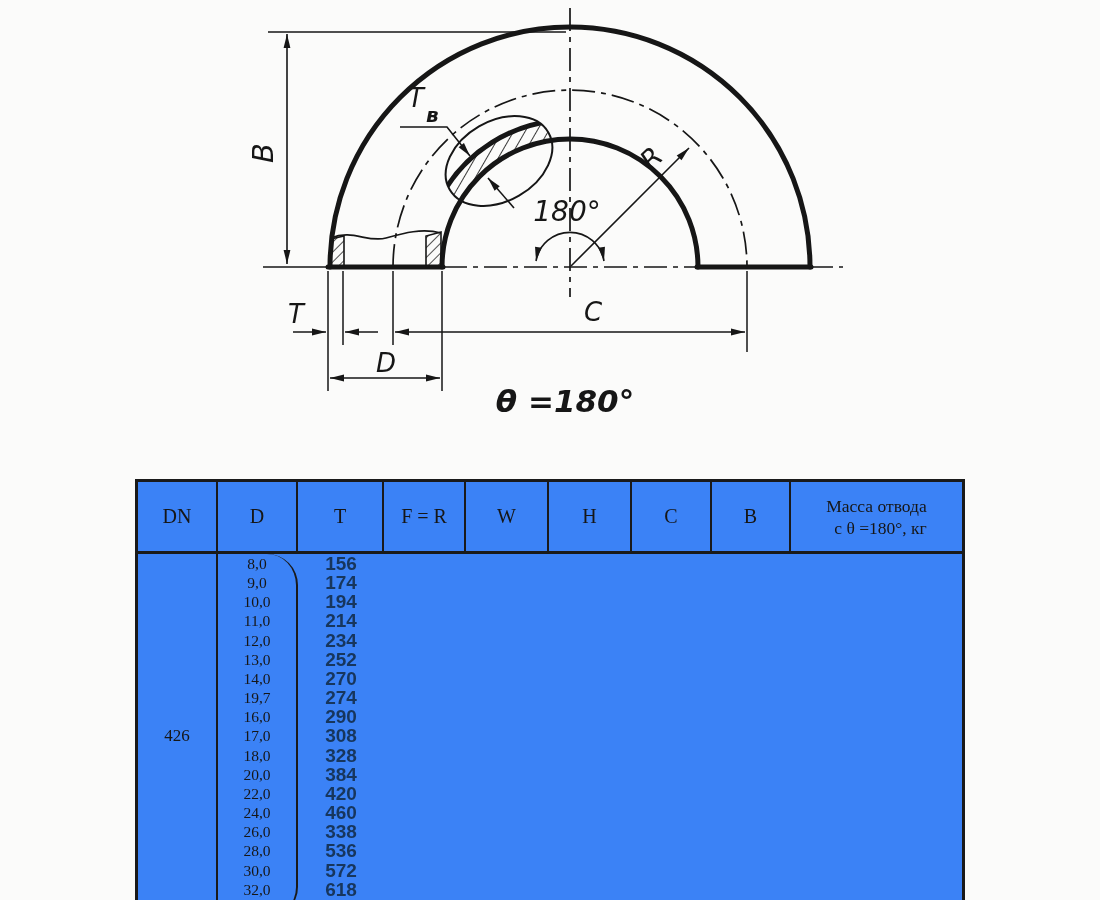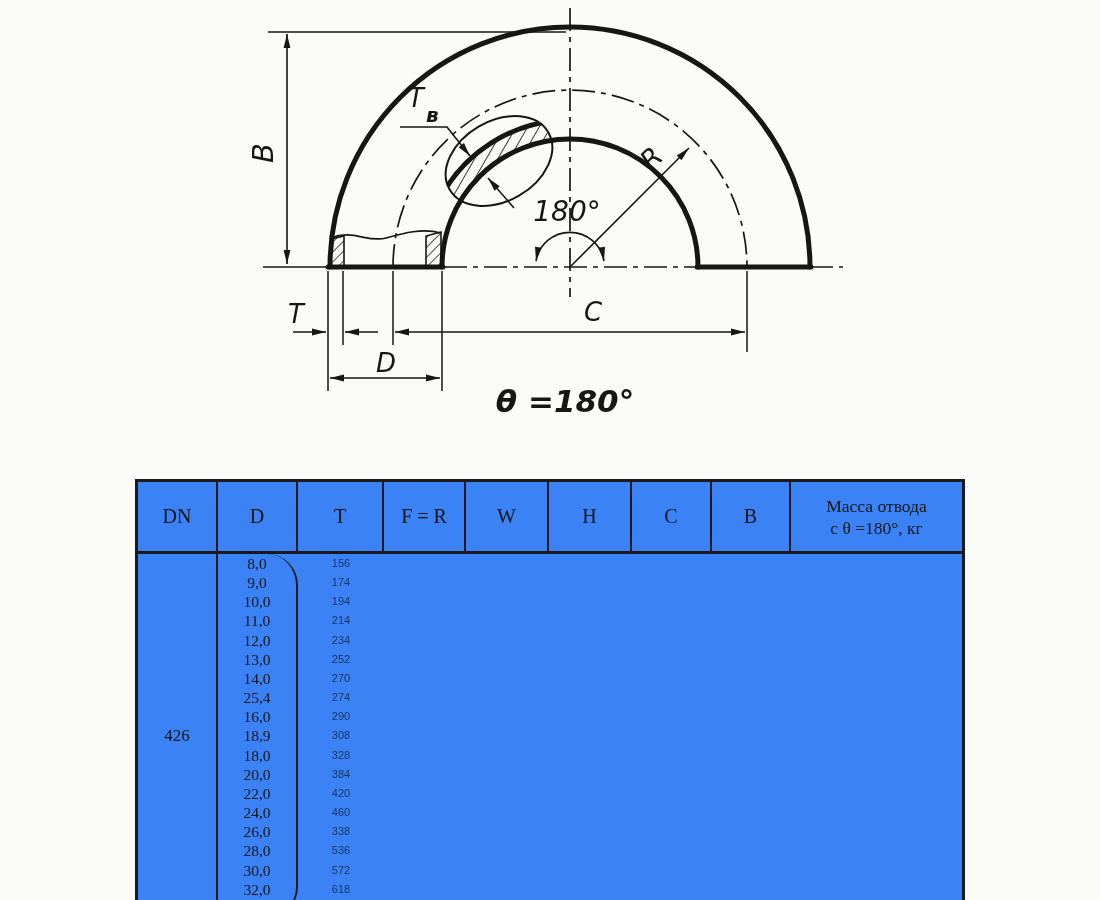--- a/index.html
+++ b/index.html
@@ -14,25 +14,25 @@
     border:3px solid #1a1a1a;background:#3b82f6;box-sizing:border-box;
     display:grid;
     grid-template-columns:80px 80px 86px 82px 83px 83px 80px 79px 1fr;
     grid-template-rows:72px 1fr;
     margin-top:31px;
   }
   .hc,.bc{box-sizing:border-box;border-right:2px solid #1a1a1a;
     display:flex;align-items:center;justify-content:center;color:#161616;}
   .hc{border-bottom:3px solid #1a1a1a;font-size:20px;}
   .hc.last,.bc.last{border-right:none;}
-  .hc .two-line{display:flex;flex-direction:column;align-items:center;font-size:17.5px;line-height:22px;}
+  .hc .two-line{display:flex;flex-direction:column;align-items:flex-end;font-size:17.5px;line-height:22px;}
   .bc{font-size:17px;}
   .stack{flex-direction:column;justify-content:center;border-radius:31px;}
   .stack div{line-height:19.15px;font-size:15.5px;text-align:center;}
-  .stack.mass div{font-family:"Liberation Sans",sans-serif;font-weight:normal;font-size:11px;color:#17365d;}
+  .stack.mass div{font-family:"Liberation Sans",sans-serif;font-weight:bold;font-size:19px;color:#17365d;}
 </style>
 </head>
 <body>
 
 <div id="page">
 
   <svg id="drawing" width="1100" height="445" viewBox="0 0 1100 445">
     <defs>
       <marker id="arr" markerUnits="userSpaceOnUse" markerWidth="16" markerHeight="10" viewBox="0 0 16 10" refX="15" refY="5" orient="auto-start-reverse">
         <path d="M15,5 L1,1.6 L1,8.4 Z" fill="#161616"></path>
@@ -124,23 +124,23 @@
 
     <div class="bc">426</div>
     <div class="bc stack">
         <div>8,0</div>
         <div>9,0</div>
         <div>10,0</div>
         <div>11,0</div>
         <div>12,0</div>
         <div>13,0</div>
         <div>14,0</div>
-        <div>25,4</div>
+        <div>19,7</div>
         <div>16,0</div>
-        <div>18,9</div>
+        <div>17,0</div>
         <div>18,0</div>
         <div>20,0</div>
         <div>22,0</div>
         <div>24,0</div>
         <div>26,0</div>
         <div>28,0</div>
         <div>30,0</div>
         <div>32,0</div>
         <div>34,0</div>
       </div>

